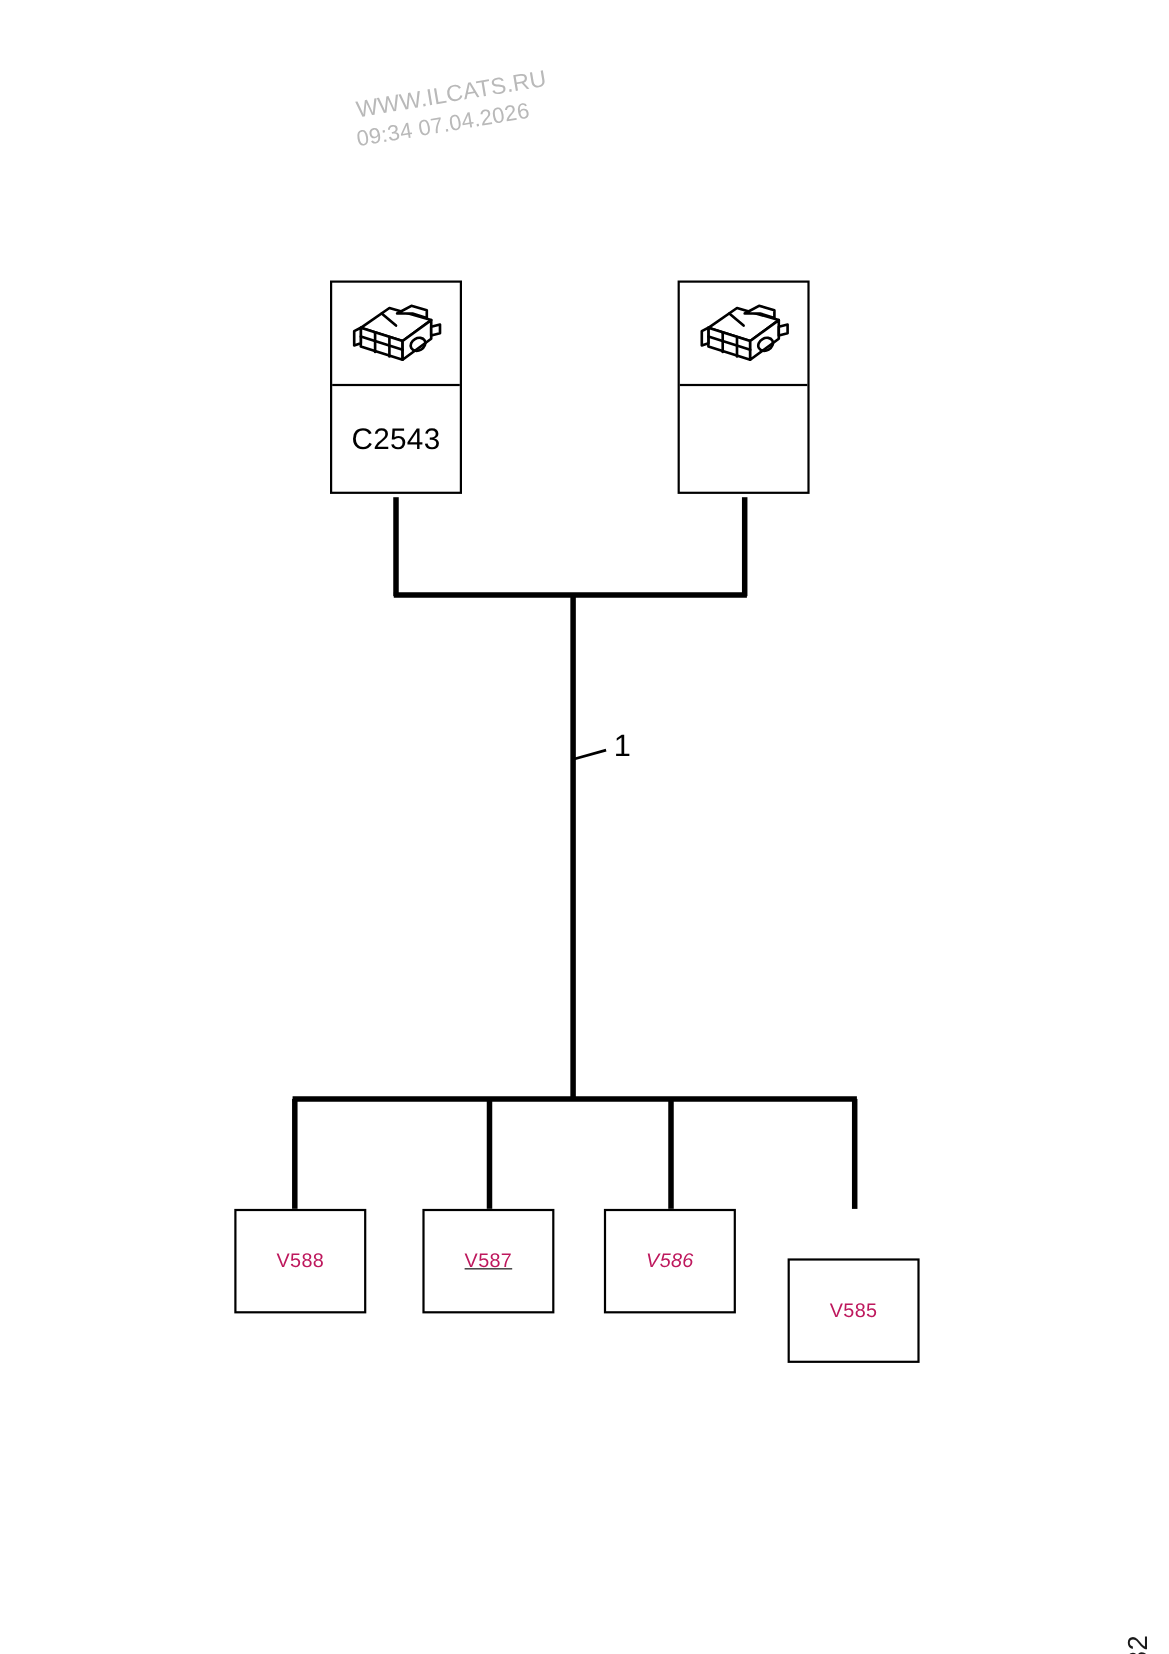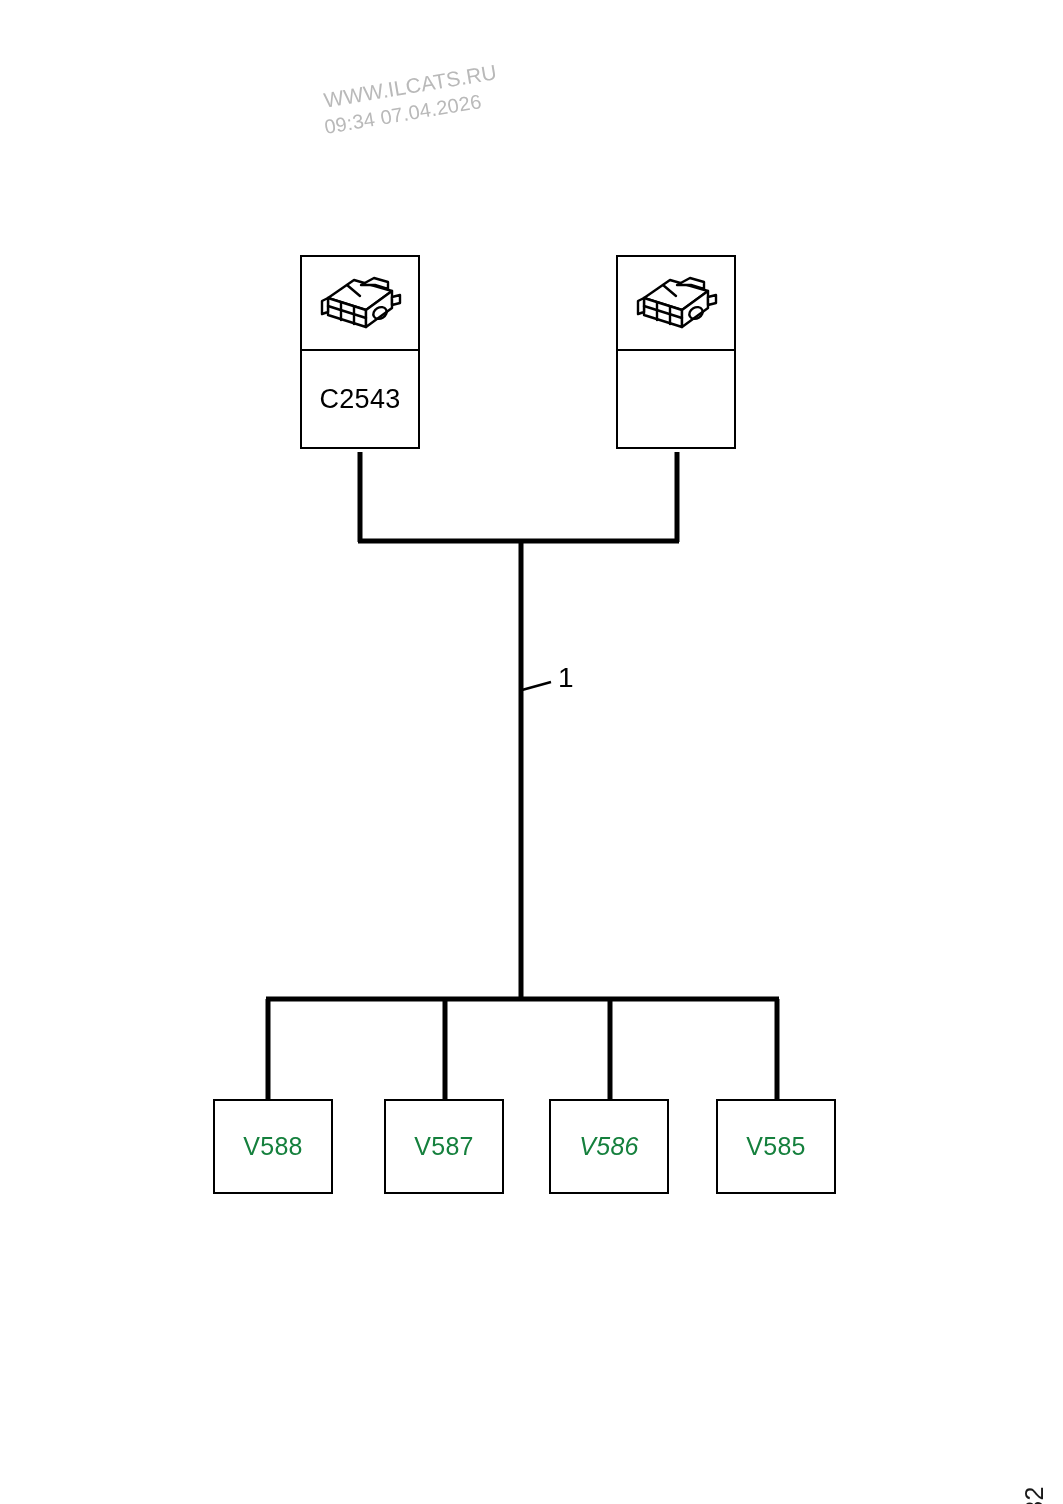--- a/index.html
+++ b/index.html
@@ -95,22 +95,22 @@
     width: 120px;
     height: 95px;
     border: 2px solid #000;
     box-sizing: border-box;
     background: #fff;
     display: flex;
     align-items: center;
     justify-content: center;
   }
   .component-box .component-label {
-    font-size: 25px;
-    color: #15803d;
+    font-size: 18px;
+    color: #be185d;
     letter-spacing: 0.3px;
   }
 
   
   .wire-layer {
     position: absolute;
     left: 0;
     top: 0;
     width: 1063px;
     height: 1504px;
@@ -207,27 +207,27 @@
           <path d="M14 34 L52 46"></path>
         </g>
       </svg>
     </div>
   </div>
 
   <div class="component-box" style="left:213px; top:1099px;">
     <span class="component-label">V588</span>
   </div>
 
-  <div class="component-box" style="left:384px; top:1099px;">
+  <div class="component-box" style="left:384px; top:1099px;text-decoration:underline;">
     <span class="component-label">V587</span>
   </div>
 
   <div class="component-box" style="left:549px; top:1099px;font-style:italic;">
     <span class="component-label">V586</span>
   </div>
 
-  <div class="component-box" style="left:716px; top:1099px;">
+  <div class="component-box" style="left:716px; top:1144px;">
     <span class="component-label">V585</span>
   </div>
 
   <div class="page-code">309132</div>
 
 </div>
 
 </body></html>

